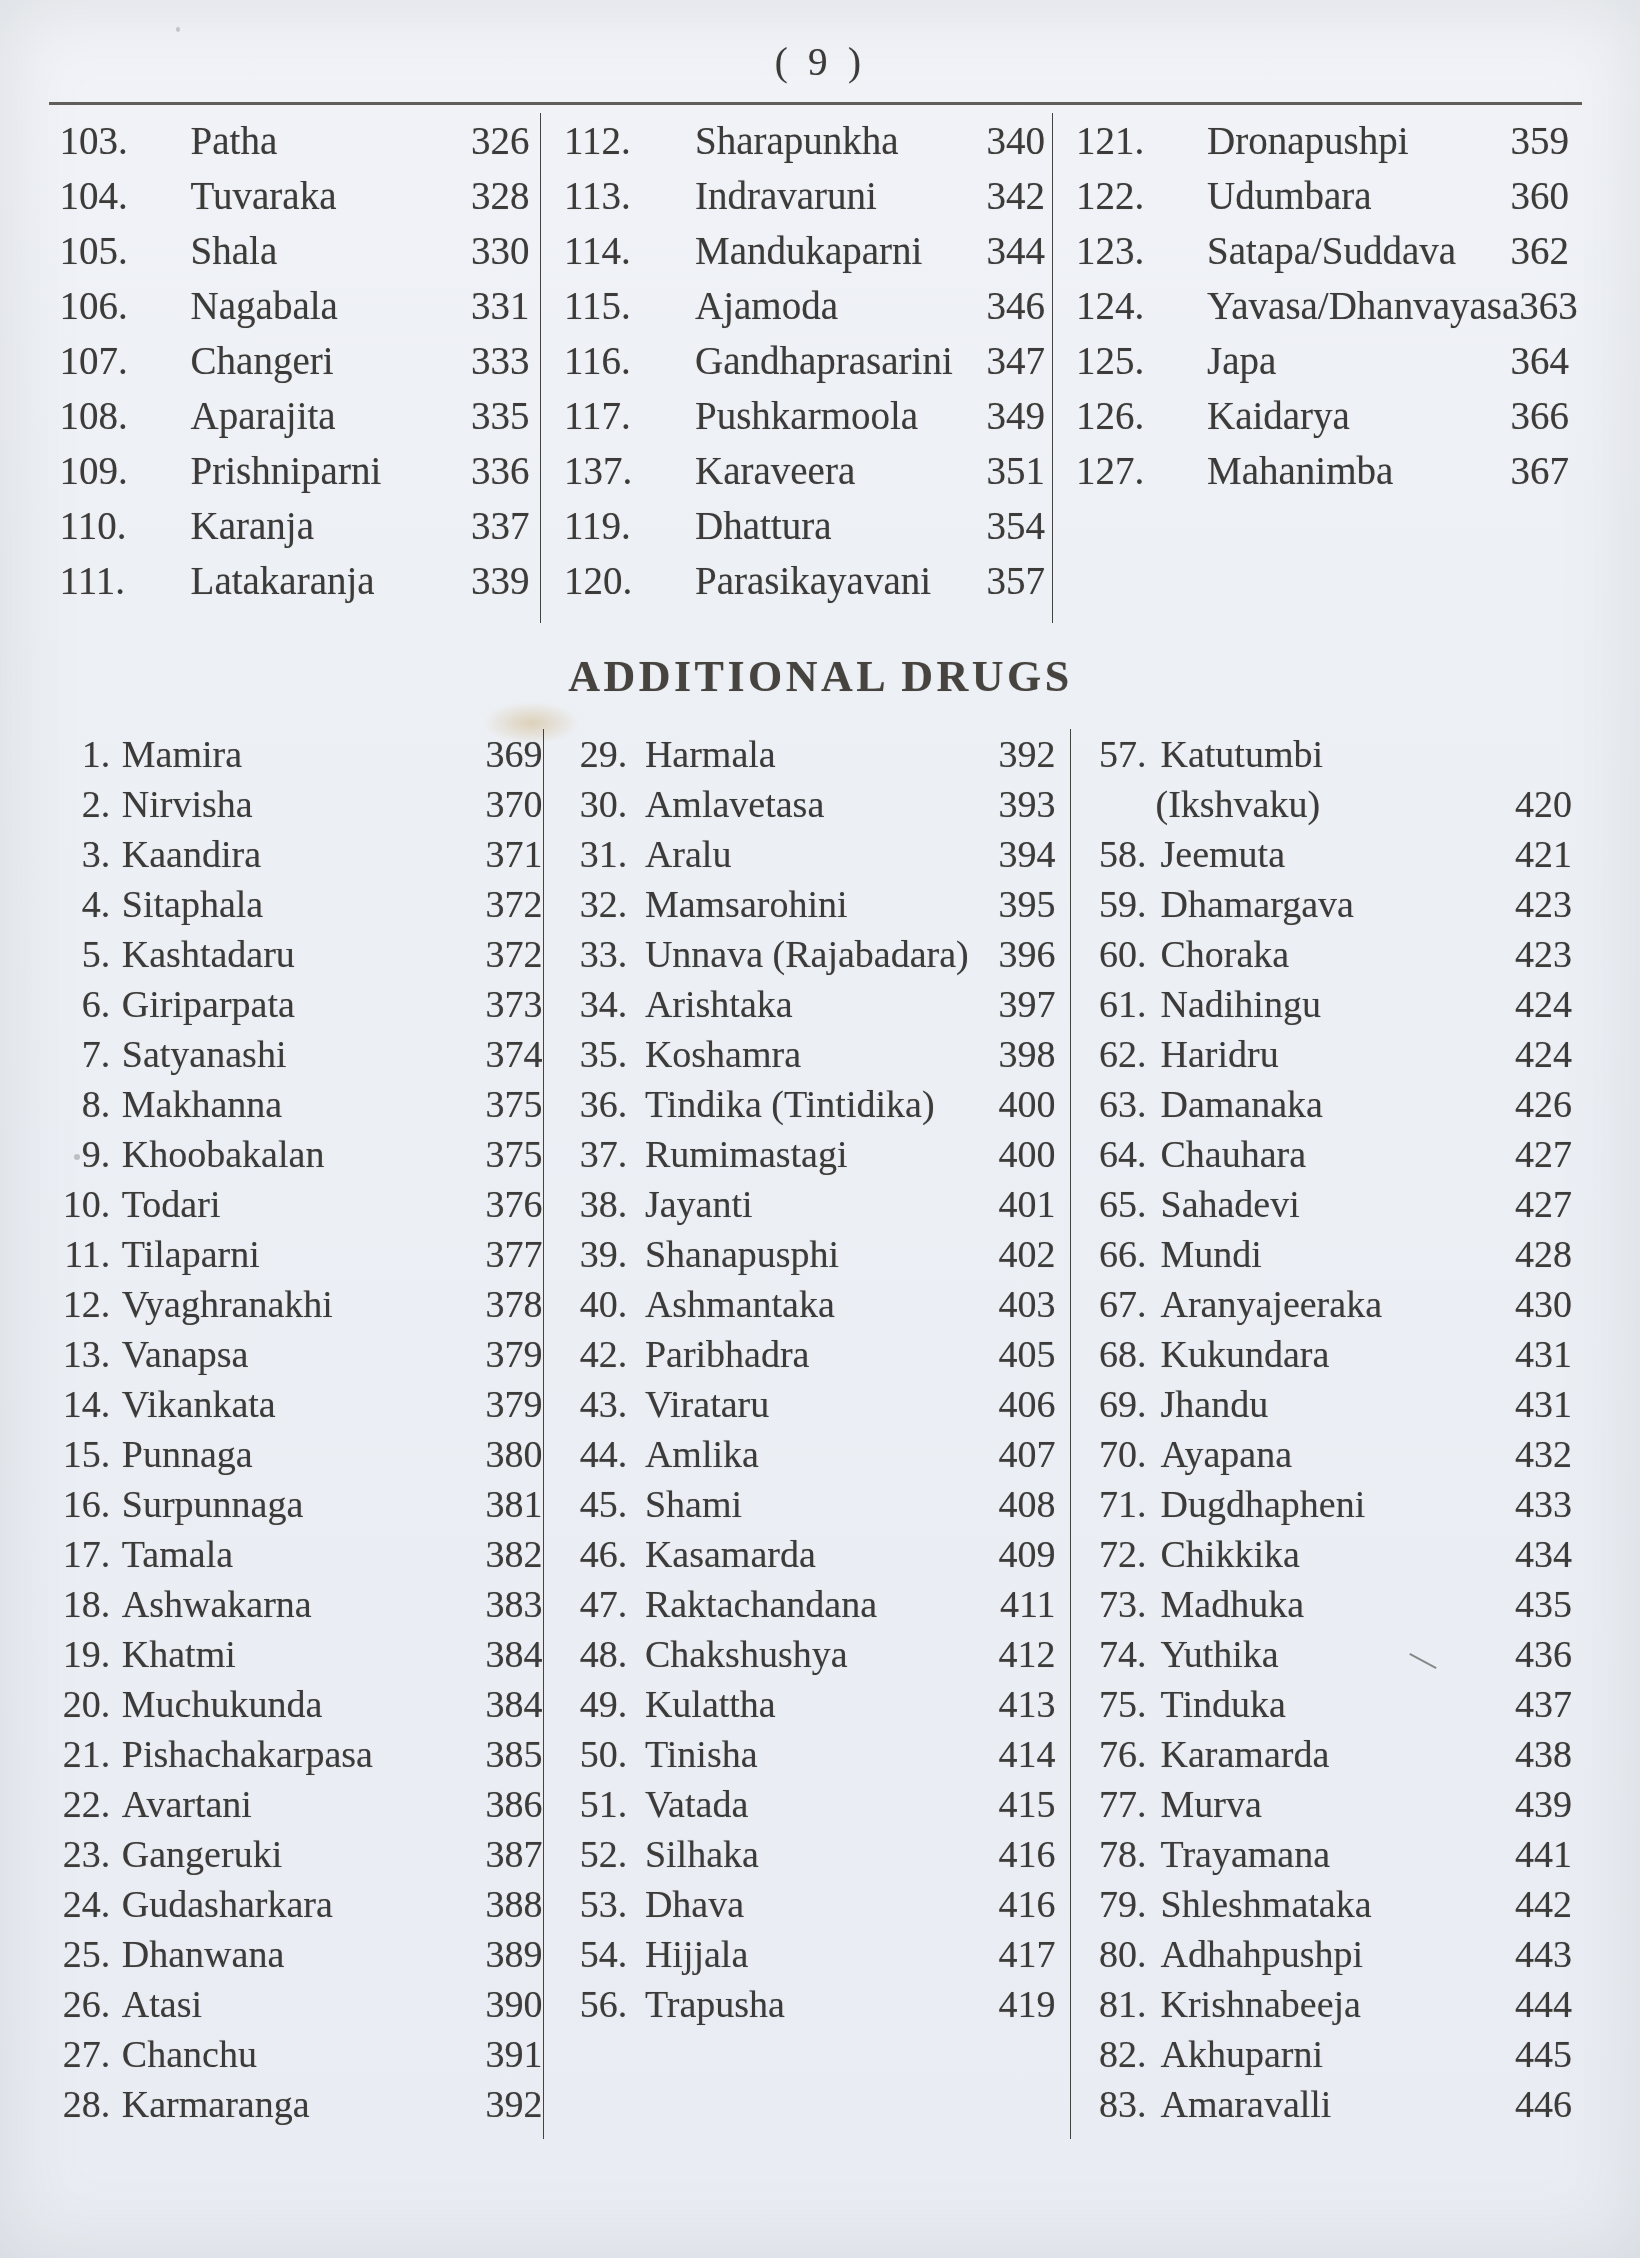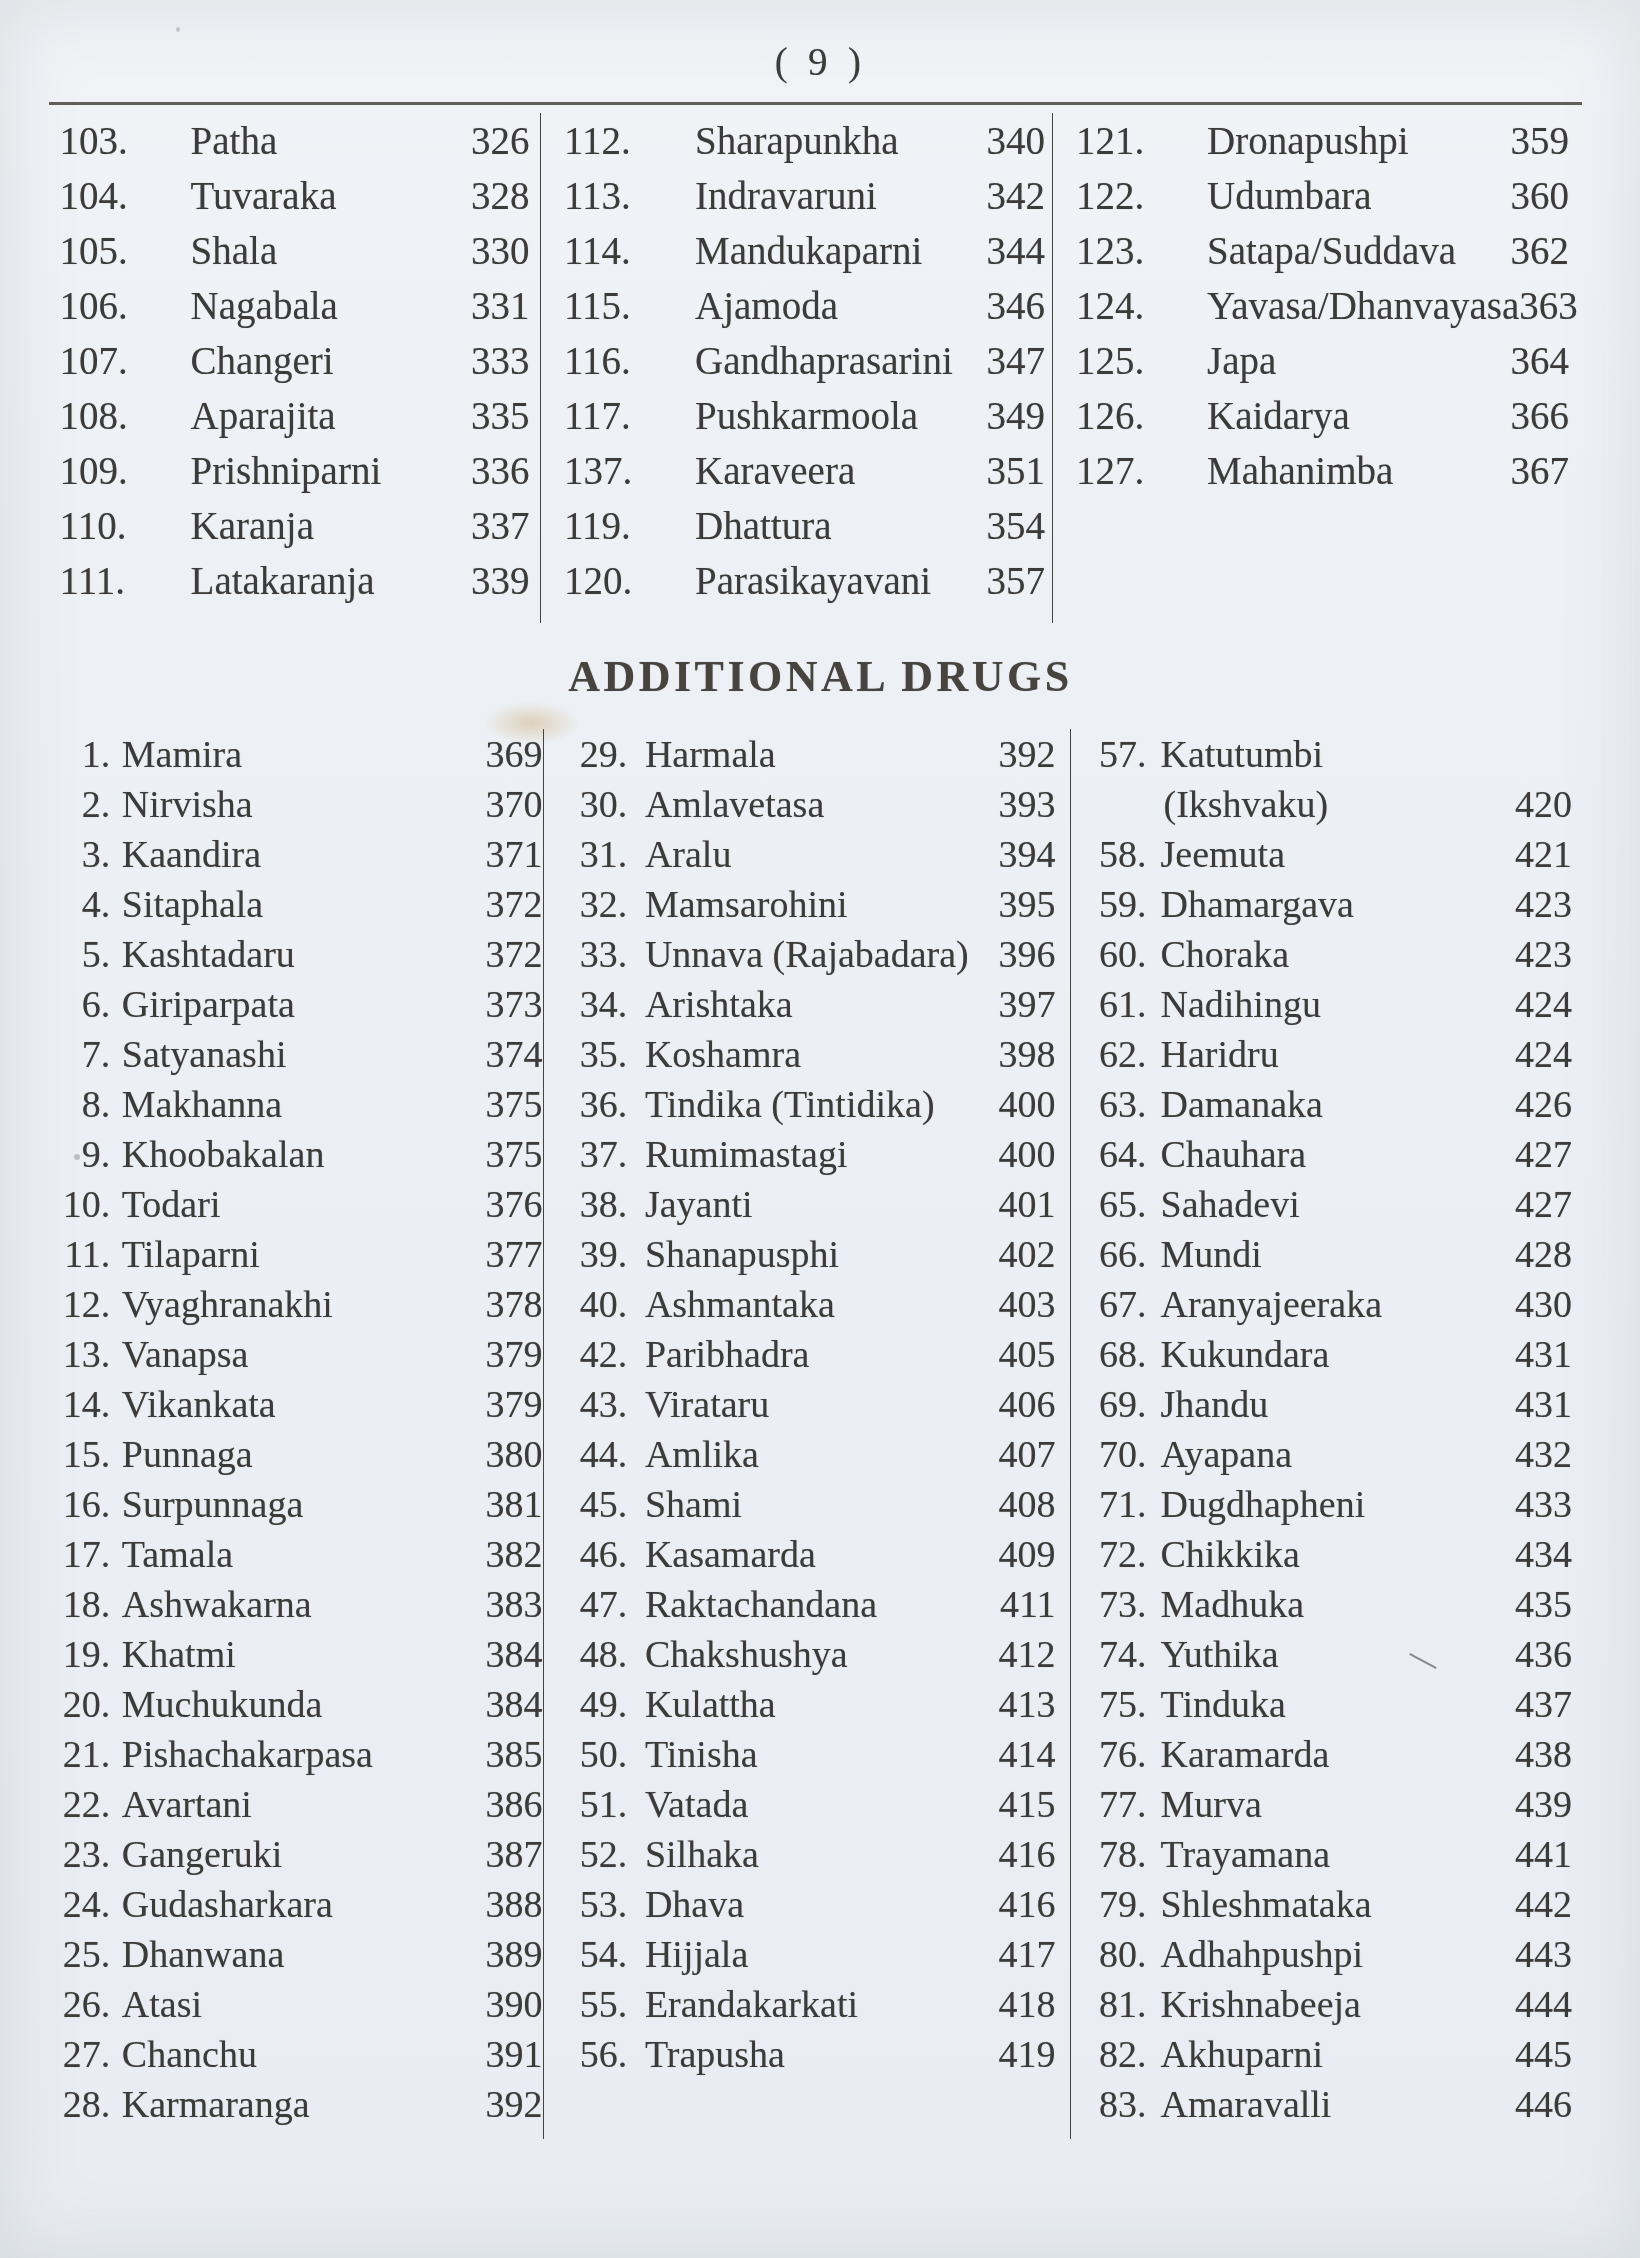--- a/index.html
+++ b/index.html
@@ -63,21 +63,21 @@
   .bottom .nm{margin-left:11.5px;}
   .bottom .c1{width:516px;padding-left:8.8px;}
   .bottom .c2{width:527px;padding-left:8.8px;}
   .bottom .c3{width:522px;padding-left:7px;}
   .bottom .c2 .nm{margin-left:17.6px;}
   .bottom .c3 .num{width:69px;}
   .bottom .c3 .nm{margin-left:14px;}
   .bottom .c1 .pg{}
   .bottom .c2 .pg{padding-right:14px;}
   .bottom .c3 .pg{padding-right:19.4px;}
-  .row.cont .nm{margin-left:17px;}
+  .row.cont .nm{margin-left:9px;}
   .speck{position:absolute;background:rgba(70,67,63,.55);border-radius:50%;}
   .s1{top:1154px;left:74px;width:6.2px;height:6.2px;opacity:.5;}
   .s2{top:26.5px;left:176px;width:4.4px;height:5.3px;opacity:.45;}
   .scratch{
     position:absolute;top:1660px;left:1408px;width:30px;height:1.8px;
     background:rgba(70,67,63,.6);transform:rotate(28deg);
   }
 </style>
 </head>
 <body>
@@ -486,25 +486,20 @@
           <span class="num">53.</span>
           <span class="nm">Dhava</span>
           <span class="pg">416</span>
         </div>
         <div class="row">
           <span class="num">54.</span>
           <span class="nm">Hijjala</span>
           <span class="pg">417</span>
         </div>
         <div class="row">
-          <span class="num">55.</span>
-          <span class="nm">Erandakarkati</span>
-          <span class="pg">418</span>
-        </div>
-        <div class="row">
           <span class="num">56.</span>
           <span class="nm">Trapusha</span>
           <span class="pg">419</span>
         </div>
       </div>
     <div class="col c3 sep">
         <div class="row">
           <span class="num">57.</span>
           <span class="nm">Katutumbi</span>
         </div>

